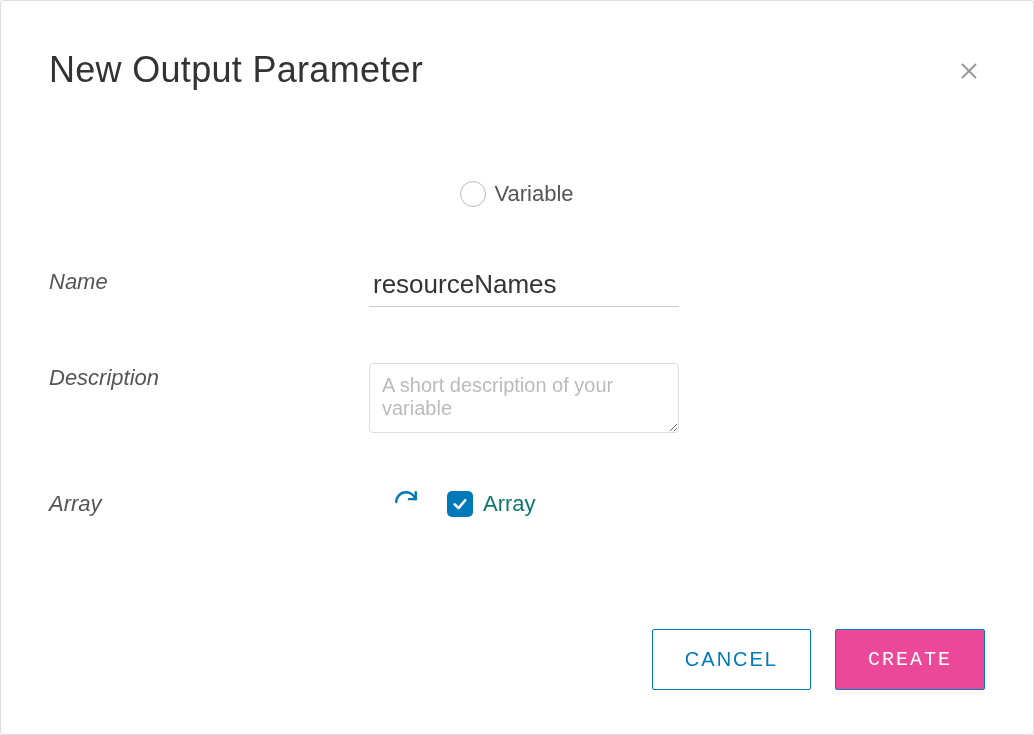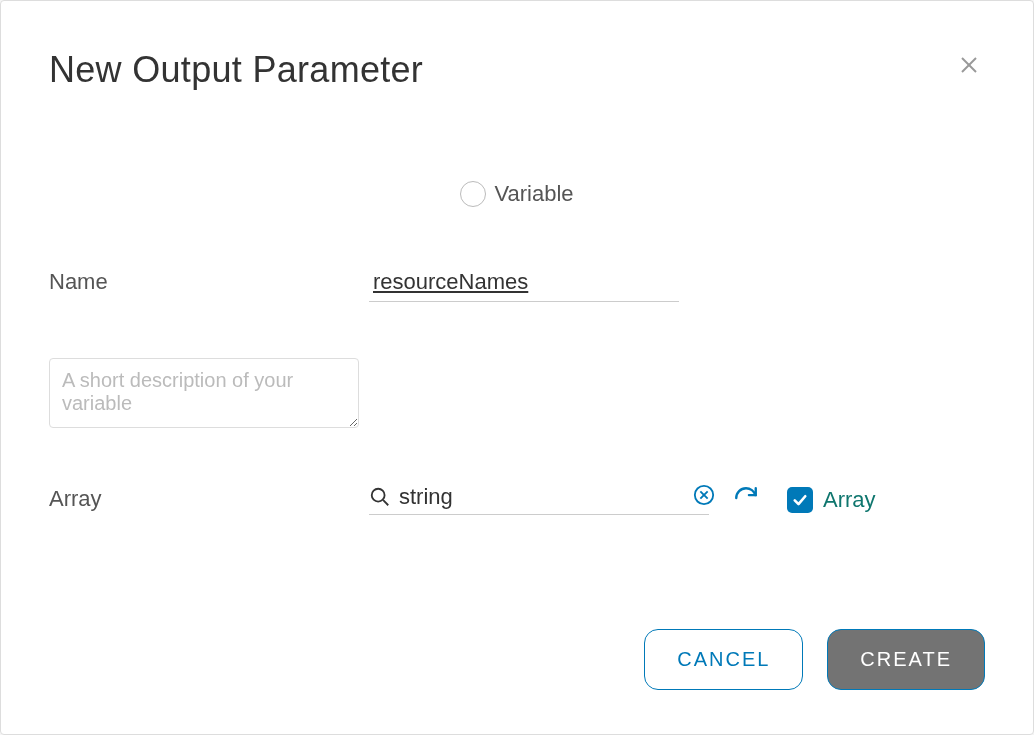--- a/index.html
+++ b/index.html
@@ -18,21 +18,21 @@
       width: 1034px;
       height: 735px;
       border: 1px solid #ddd;
       border-radius: 4px;
       position: relative;
       padding: 48px 48px 48px 48px;
     }
     .modal-header {
       display: flex;
       justify-content: space-between;
-      align-items: flex-start;
+      align-items: flex-end;
     }
     .modal-title {
       font-size: 36px;
       font-weight: 400;
       color: #333333;
       letter-spacing: 0.3px;
     }
     .close-btn {
       cursor: pointer;
       color: #999;
@@ -99,31 +99,31 @@
     .form-row {
       display: flex;
       align-items: flex-start;
       margin-bottom: 56px;
     }
     .form-label {
       width: 320px;
       font-size: 22px;
       color: #555;
       padding-top: 2px;
+      font-style: italic;
     }
     .name-input {
       width: 310px;
       border: none;
       border-bottom: 1px solid #ccc;
-      font-size: 22px;
+      font-size: 26px;
       color: #333;
       padding: 2px 4px 6px 4px;
       outline: none;
       font-family: inherit;
-      text-decoration: underline;
     }
     .desc-textarea {
       width: 310px;
       height: 70px;
       border: 1px solid #ddd;
       border-radius: 4px;
       font-size: 20px;
       color: #333;
       padding: 10px 12px;
       outline: none;
@@ -195,34 +195,35 @@
       position: absolute;
       bottom: 44px;
       right: 48px;
       display: flex;
       gap: 24px;
     }
     .btn {
       font-size: 20px;
       letter-spacing: 2px;
       padding: 18px 32px;
-      border-radius: 14px;
+      border-radius: 2px;
       cursor: pointer;
       font-family: inherit;
       font-weight: 400;
     }
     .btn-cancel {
       background: #fff;
       border: 1px solid #0079b8;
       color: #0079b8;
     }
     .btn-create {
-      background: #737373;
+      background: #ec4899;
       border: 1px solid #0079b8;
       color: #fff;
+      font-family: Liberation Mono, monospace;
     }
   </style>
 </head>
 <body>
 
 <div class="modal">
   <div class="modal-header">
     <h1 class="modal-title">New Output Parameter</h1>
     <div class="close-btn">
       <svg viewBox="0 0 24 24" fill="none">
@@ -238,40 +239,27 @@
       <span class="radio-label">Variable</span>
     </div>
   </div>
 
   <div class="form-row">
     <div class="form-label">Name</div>
     <input type="text" class="name-input" value="resourceNames" style="">
   </div>
 
   <div class="form-row">
+    <div class="form-label">Description</div>
     <textarea class="desc-textarea" placeholder="A short description of your variable" style=""></textarea>
   </div>
 
   <div class="form-row">
     <div class="form-label">Array</div>
     <div class="type-row">
-      <div class="type-input-wrap">
-        <svg class="search-icon" viewBox="0 0 24 24" fill="none" stroke="#333" stroke-width="2">
-          <circle cx="10" cy="10" r="7"></circle>
-          <line x1="15.5" y1="15.5" x2="21" y2="21"></line>
-        </svg>
-        <input type="text" class="type-input" value="string" style="">
-        <span class="clear-icon-wrap">
-          <svg width="22" height="22" viewBox="0 0 24 24" fill="none" stroke="#0079b8" stroke-width="2">
-            <circle cx="12" cy="12" r="10"></circle>
-            <line x1="8" y1="8" x2="16" y2="16"></line>
-            <line x1="16" y1="8" x2="8" y2="16"></line>
-          </svg>
-        </span>
-      </div>
       <span class="refresh-icon-wrap">
         <svg width="26" height="26" viewBox="0 0 24 24" fill="none" stroke="#0079b8" stroke-width="2.2" stroke-linecap="round">
           <path d="M3 12a9 9 0 0 1 9-9c4 0 7.5 2.6 8.7 6.3"></path>
           <polyline points="21 3 21 9.3 14.7 9.3" fill="none"></polyline>
         </svg>
       </span>
       <div class="array-check-wrap">
         <span class="checkbox-box">
           <svg viewBox="0 0 24 24" fill="none" stroke="#fff" stroke-width="3.5" stroke-linecap="round" stroke-linejoin="round">
             <polyline points="5 12.5 10 17.5 19 7"></polyline>

